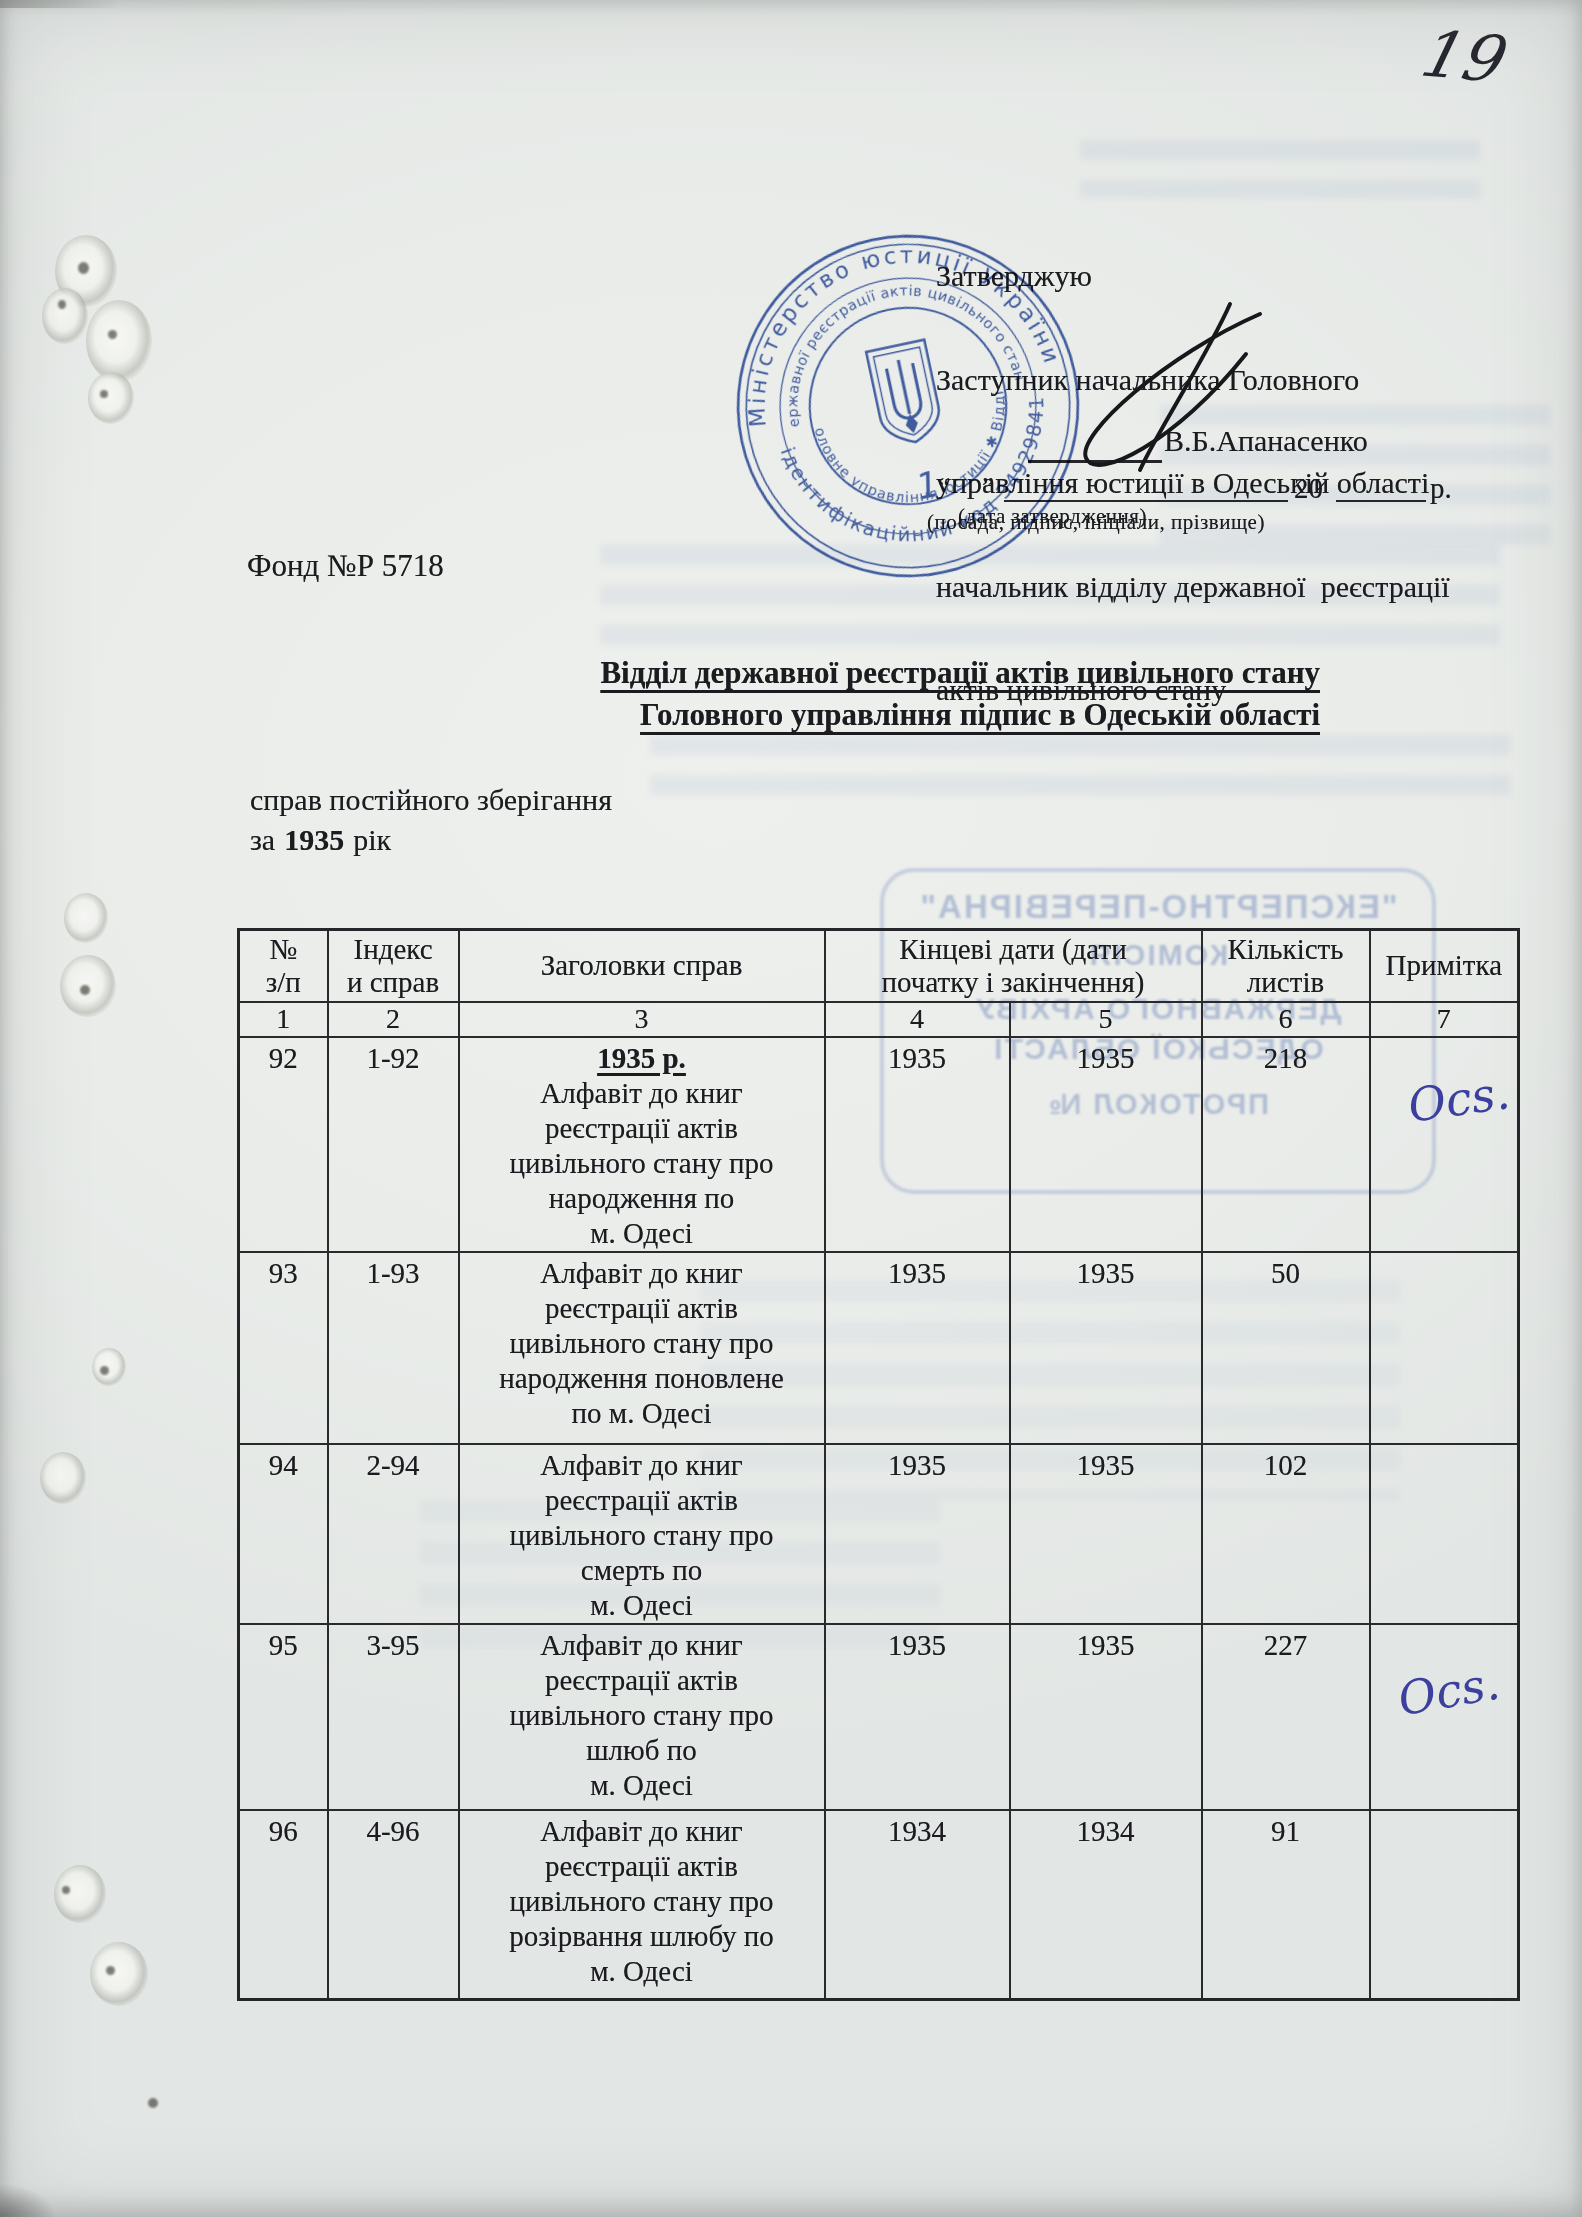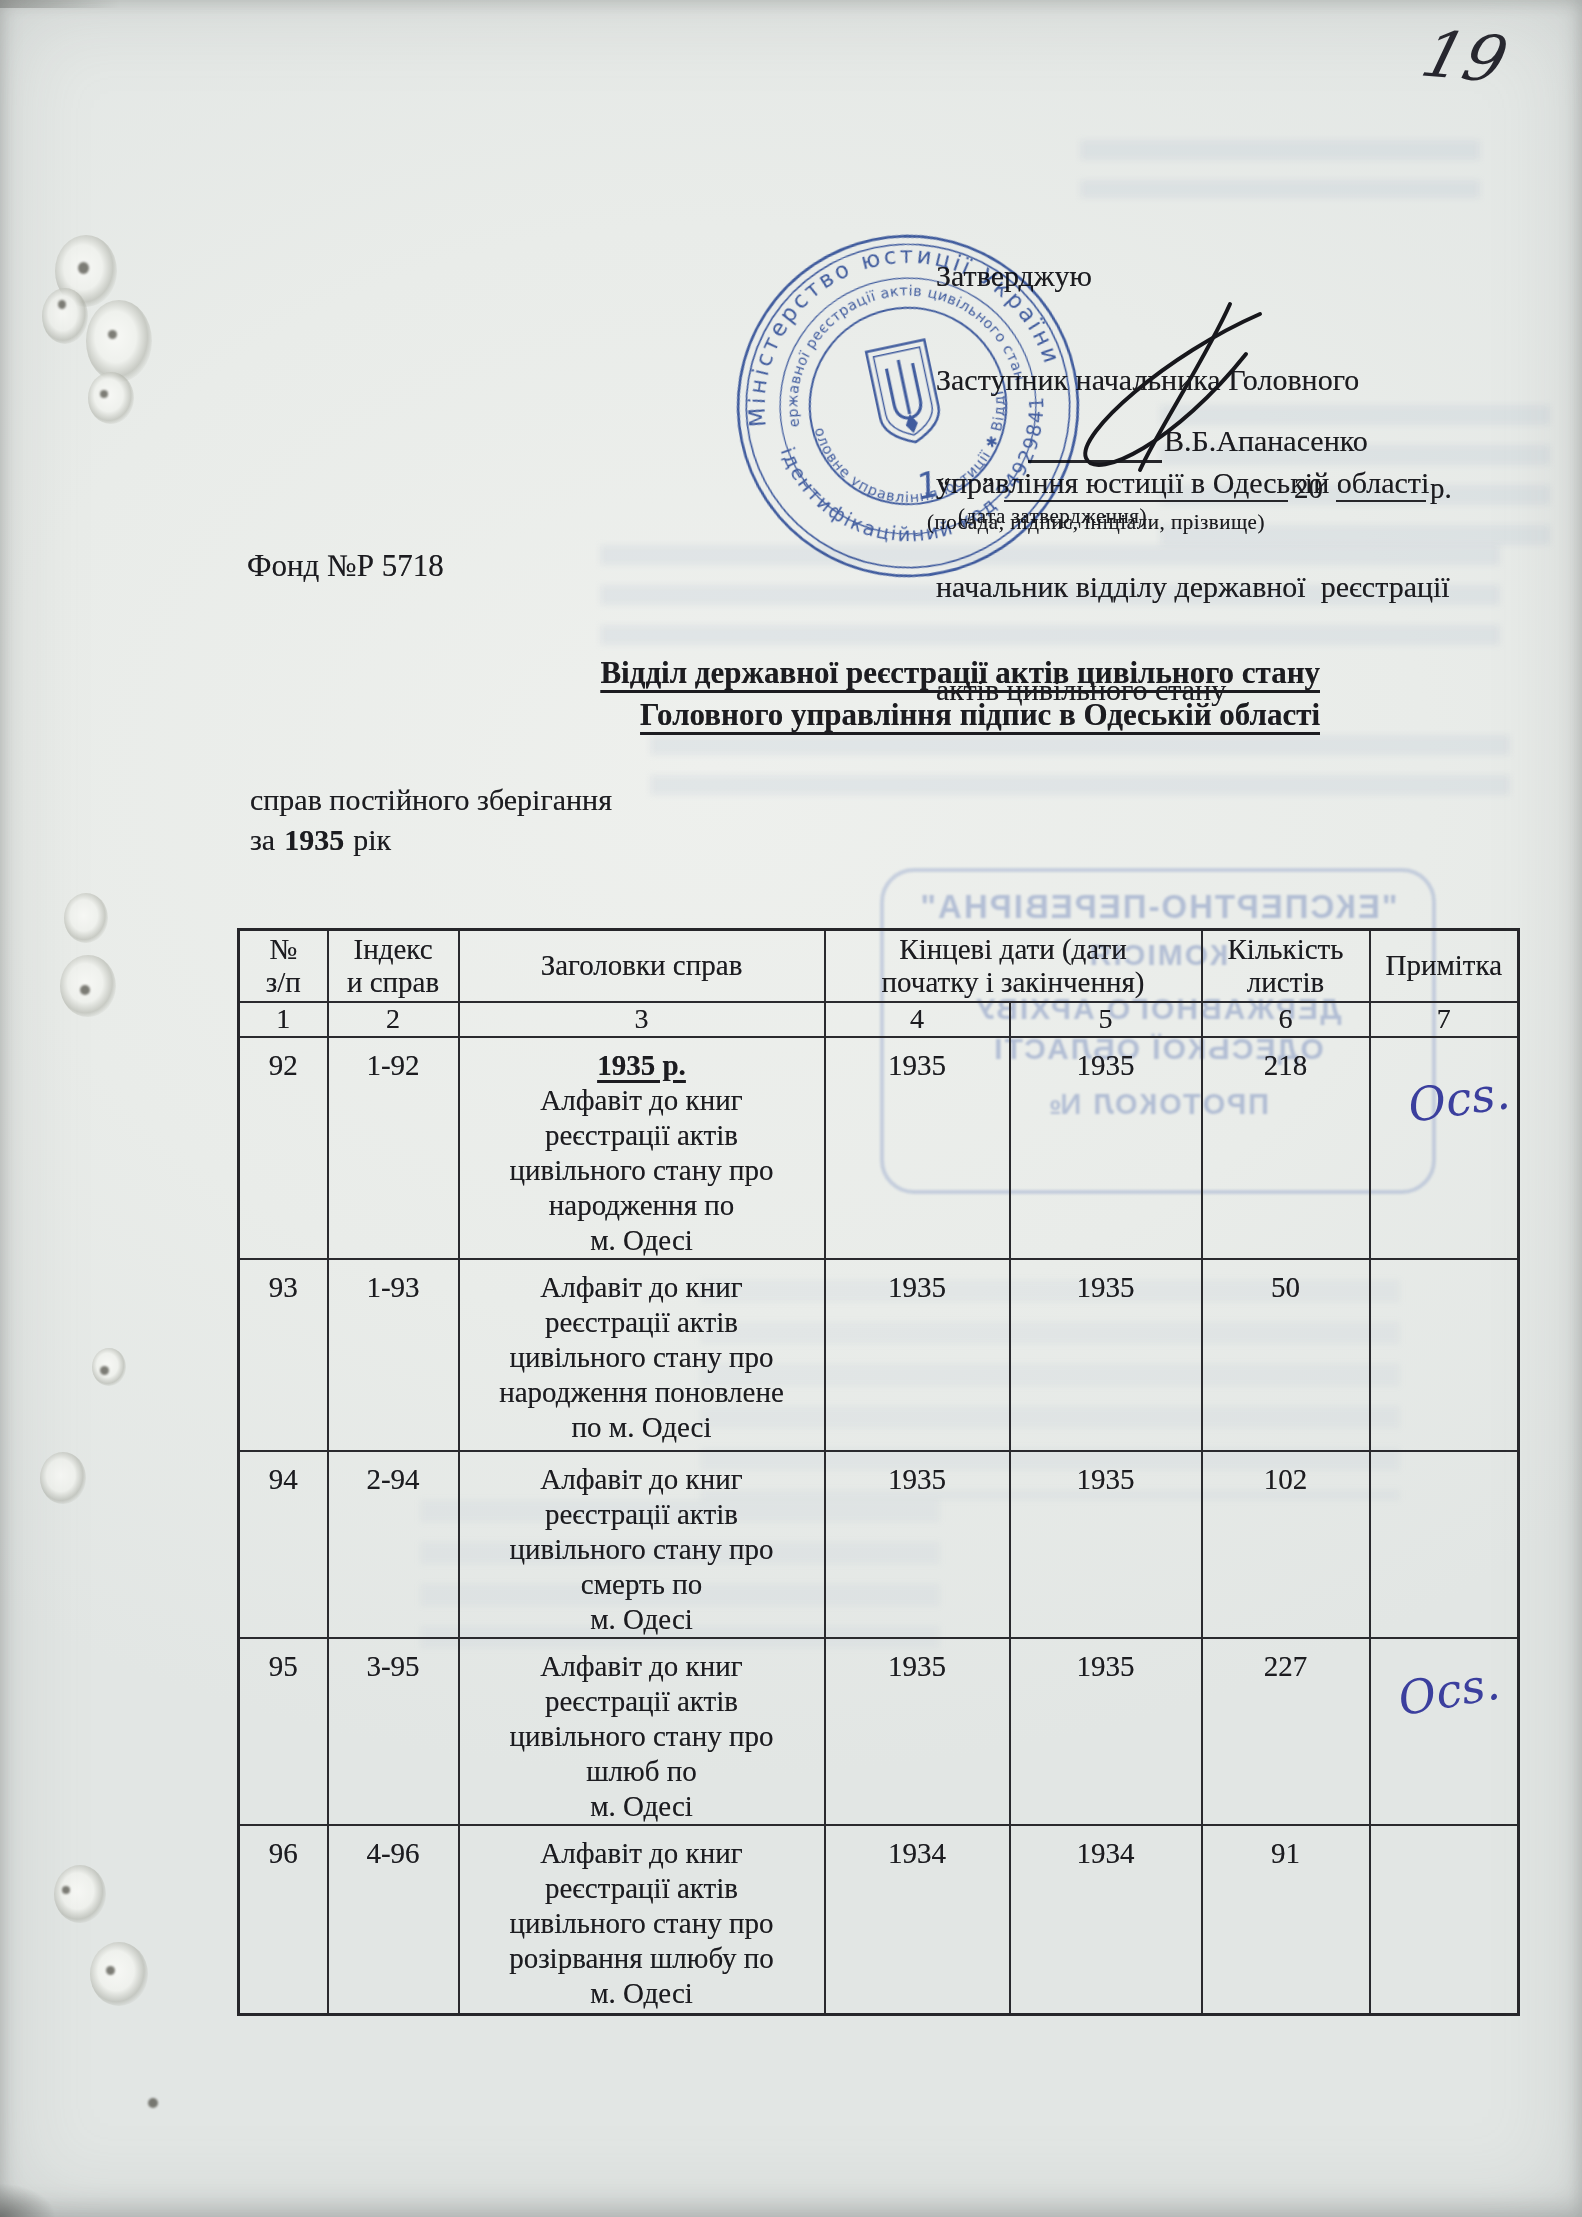--- a/index.html
+++ b/index.html
@@ -87,21 +87,21 @@
   
   table.cases{left:237px;top:928px;position:absolute;z-index:3;
     width:1281px;border-collapse:collapse;table-layout:fixed;
     background:transparent;border:3px solid #26262a;
     font-size:29px;color:#1c1c20;}
   table.cases td{border:2px solid #2a2a2e;padding:0;vertical-align:top;text-align:center;}
   tr.hdr{height:72px;}
   tr.hdr td{vertical-align:middle;line-height:33px;white-space:pre-line;}
   tr.nums{height:35px;}
   tr.nums td{vertical-align:middle;font-size:28px;line-height:28px;}
-  tr.r td{padding-top:10px;line-height:35px;}
+  tr.r td{padding-top:3px;line-height:35px;}
   tr.r .ttl{white-space:pre-line;}
   .row-heading{display:block;font-weight:bold;text-decoration:underline;text-decoration-thickness:2.5px;text-underline-offset:5px;}
   tr.r0{height:210px;} tr.r1{height:192px;} tr.r2{height:178px;}
   tr.r3{height:186px;} tr.r4{height:190px;}
 
   
   .pen-mark{z-index:6;font-family:"DejaVu Serif", serif;font-style:italic;
     color:#3b3f9e;font-size:46px;}
   .mark1{left:1408px;top:1072px;transform:rotate(-8deg);}
   .mark2{left:1398px;top:1664px;transform:rotate(-10deg);}

